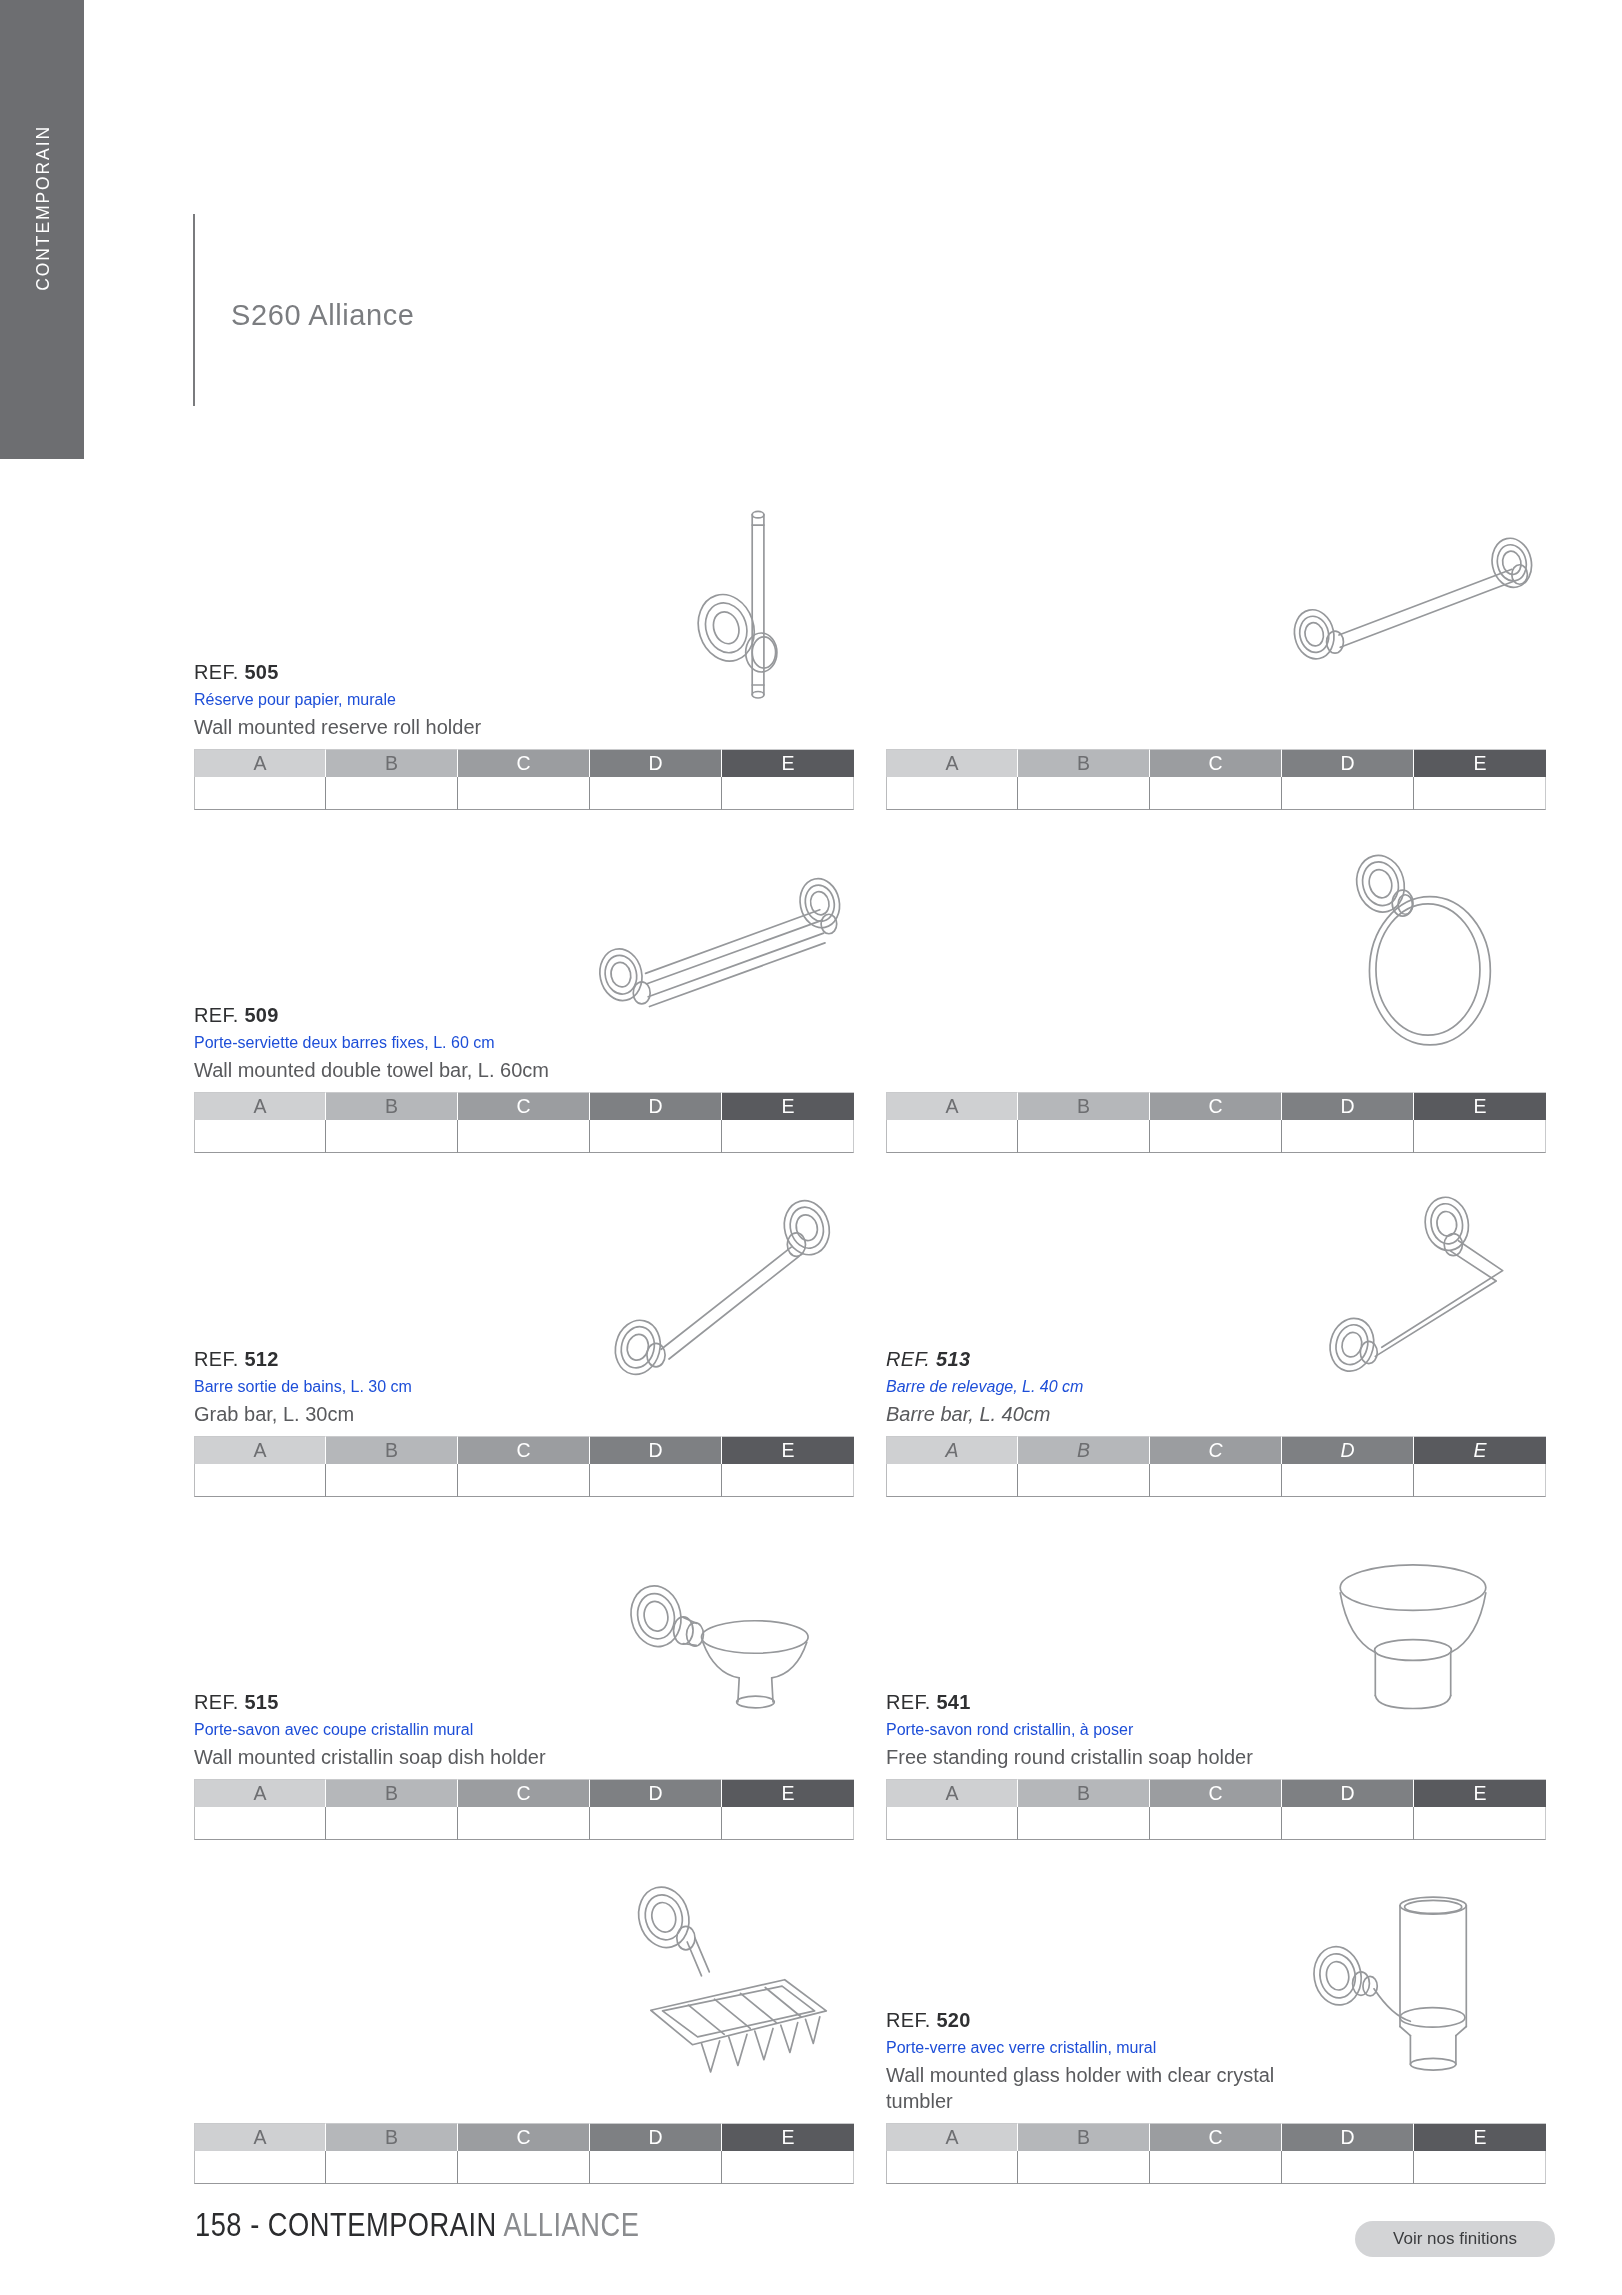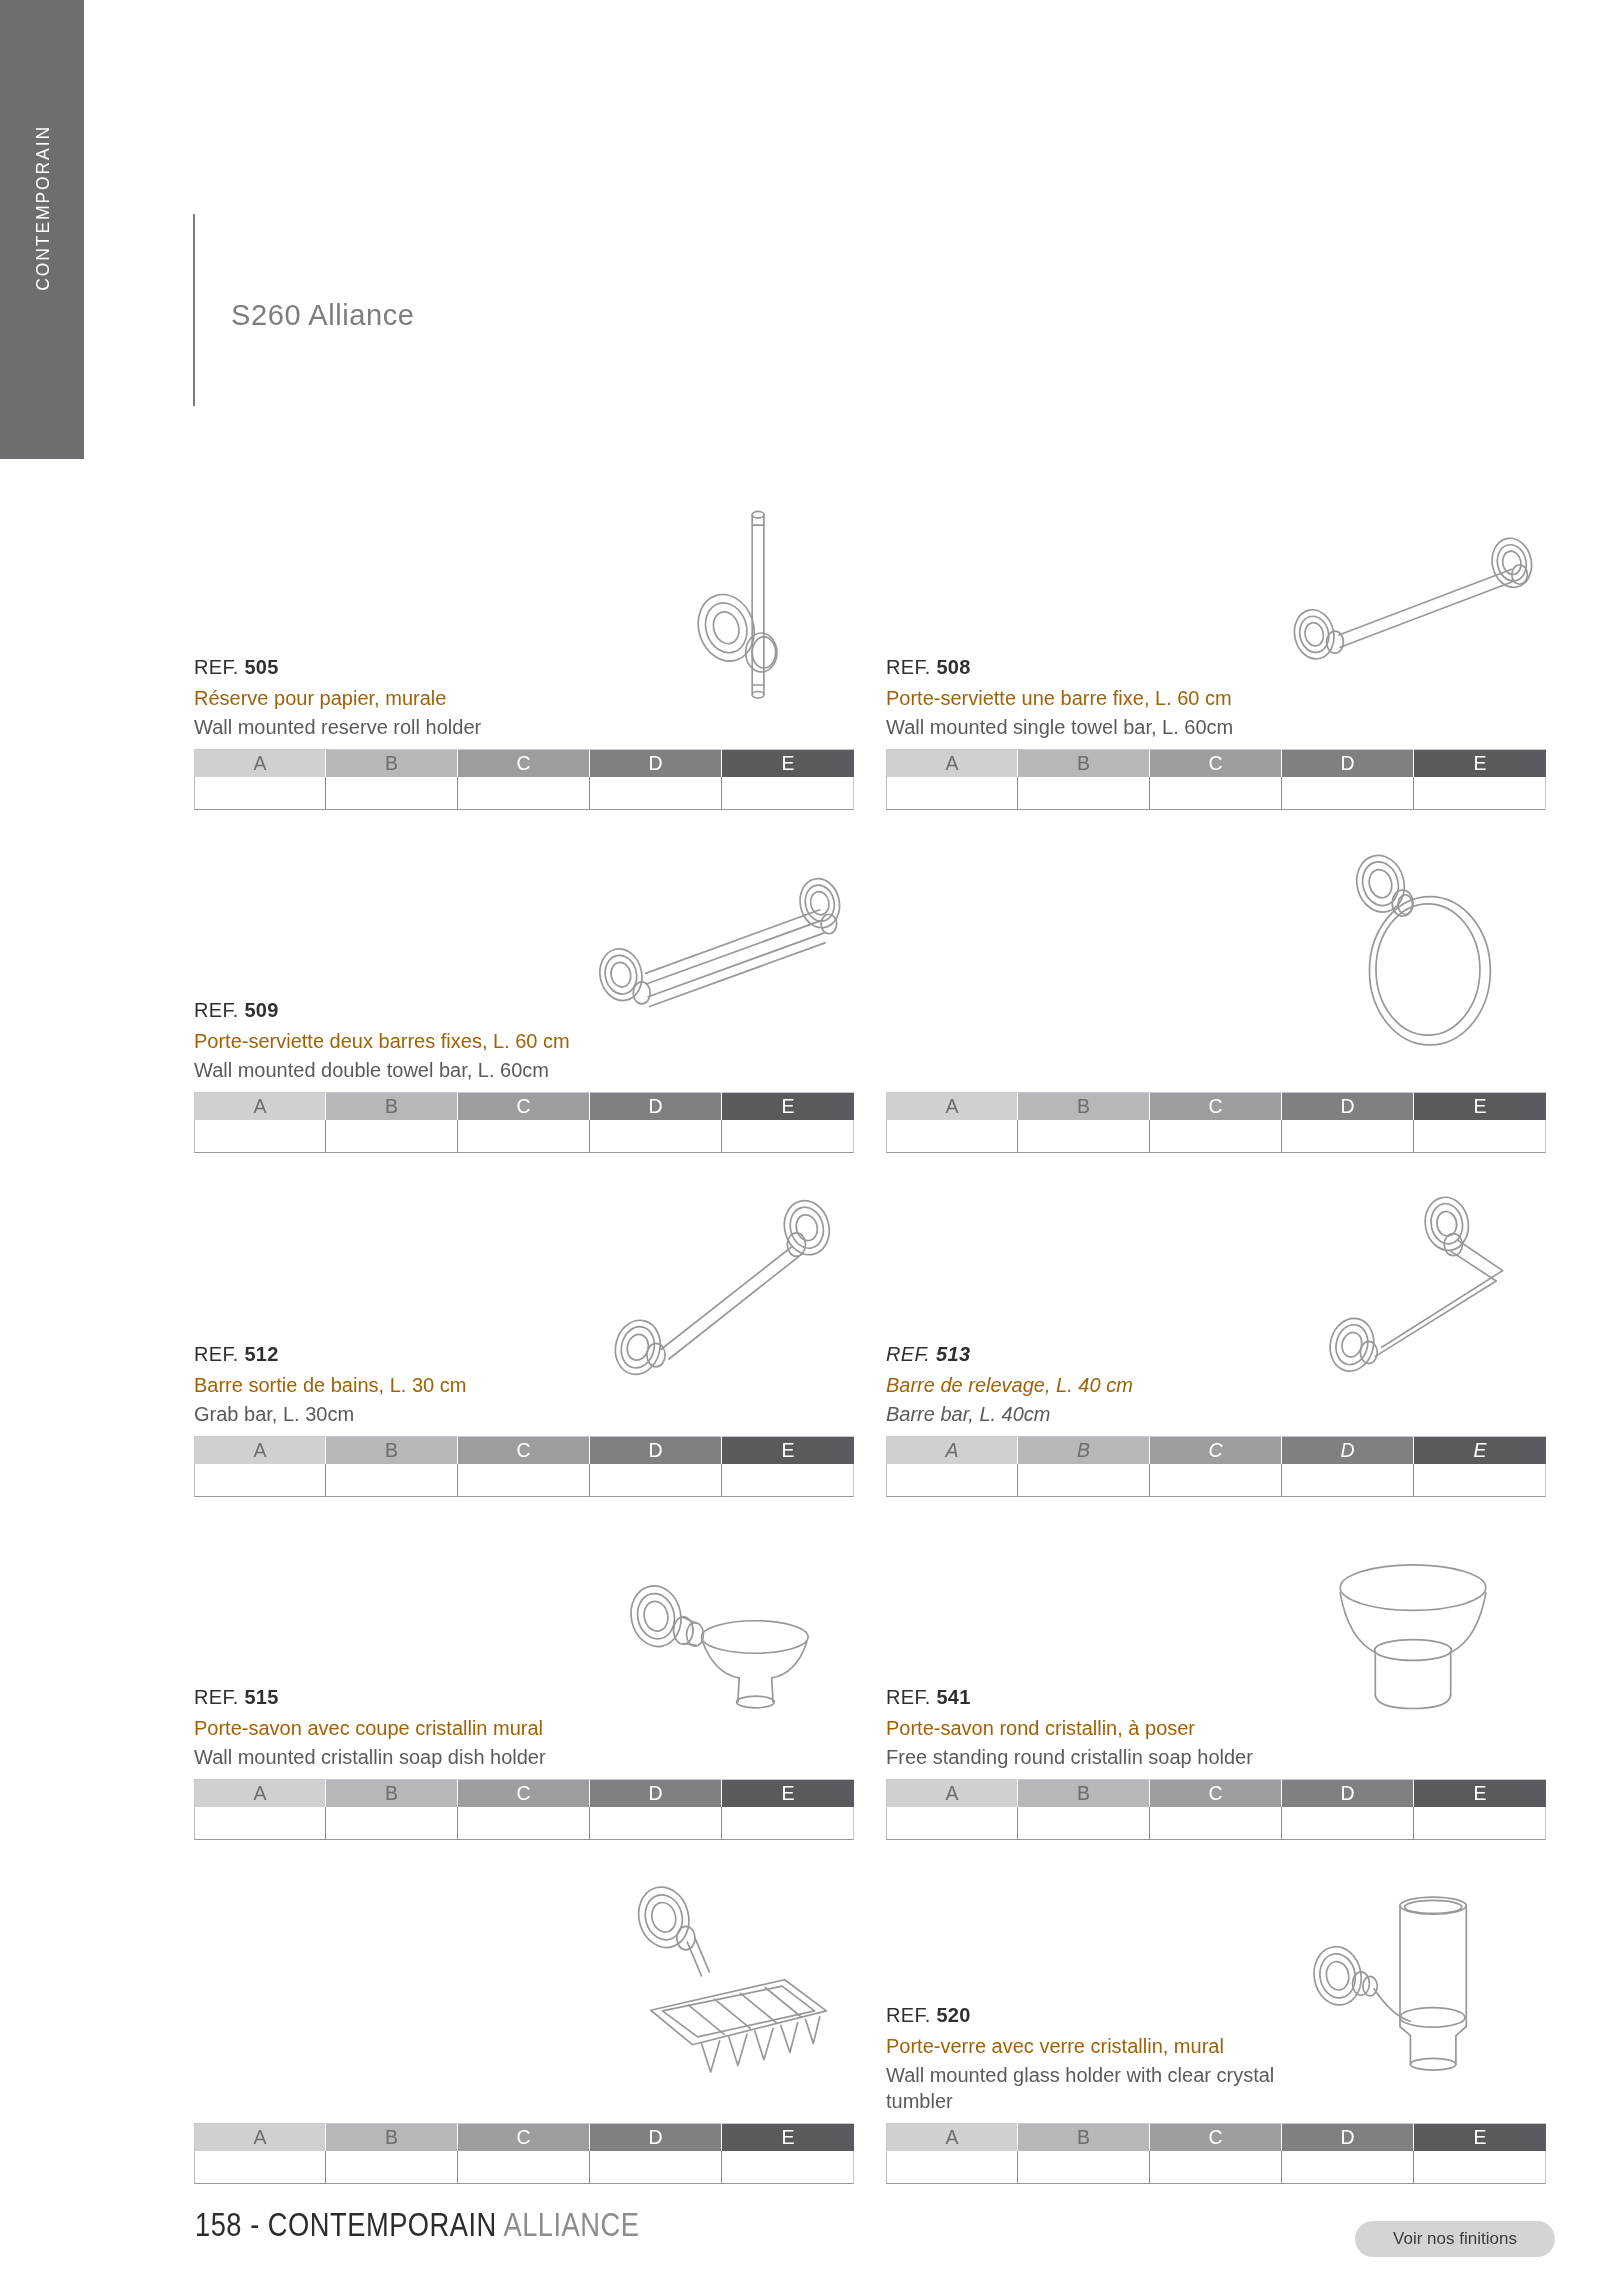--- a/index.html
+++ b/index.html
@@ -53,21 +53,21 @@
     position:absolute;left:0;bottom:70px;
     width:403px;
     display:flex;flex-direction:column;justify-content:flex-start;
     gap:3px;
   }
   .ref{
     margin:0 0 3.2px 0;
     font-size:20px;color:#2f3032;letter-spacing:0.3px;
   }
   .ref b{font-weight:700;}
-  .fr{margin:0;font-size:20px;color:#a16207;line-height:1.3;}
+  .fr{margin:0;font-size:16px;color:#1d4ed8;line-height:1.3;}
   .en{margin:0;font-size:20px;color:#595a5d;line-height:1.3;}
   
   .spec-table{
     position:absolute;left:0;bottom:0;
     width:660px;
     border-collapse:separate;border-spacing:0;
     table-layout:fixed;
   }
   .spec-table th{
     height:27px;
@@ -184,25 +184,20 @@
               <line x1="88" y1="222" x2="356" y2="120"></line>
         <g transform="translate(352,92) rotate(-12)">
           <ellipse rx="30" ry="38"></ellipse>
                 <ellipse rx="22" ry="28"></ellipse>
                 <ellipse rx="14" ry="18"></ellipse>
         </g>
         <ellipse cx="364" cy="110" rx="12" ry="15"></ellipse>
       </g>
     </svg>
         </div>
-      <div class="text">
-        <p class="ref"><span>REF.</span> <b>508</b></p>
-        <p class="fr">Porte-serviette une barre fixe, L. 60 cm</p>
-        <p class="en">Wall mounted single towel bar, L. 60cm</p>
-      </div>
       <table class="spec-table">
         <thead>
             <tr>
               <th style="background: rgb(207, 208, 210); color: rgb(109, 110, 113);">A</th>
               <th style="background: rgb(181, 183, 186); color: rgb(109, 110, 113);">B</th>
               <th style="background: rgb(155, 157, 160); color: rgb(255, 255, 255);">C</th>
               <th style="background: rgb(126, 128, 131); color: rgb(255, 255, 255);">D</th>
               <th style="background: rgb(89, 90, 94); color: rgb(255, 255, 255);">E</th>
             </tr>
           </thead>

